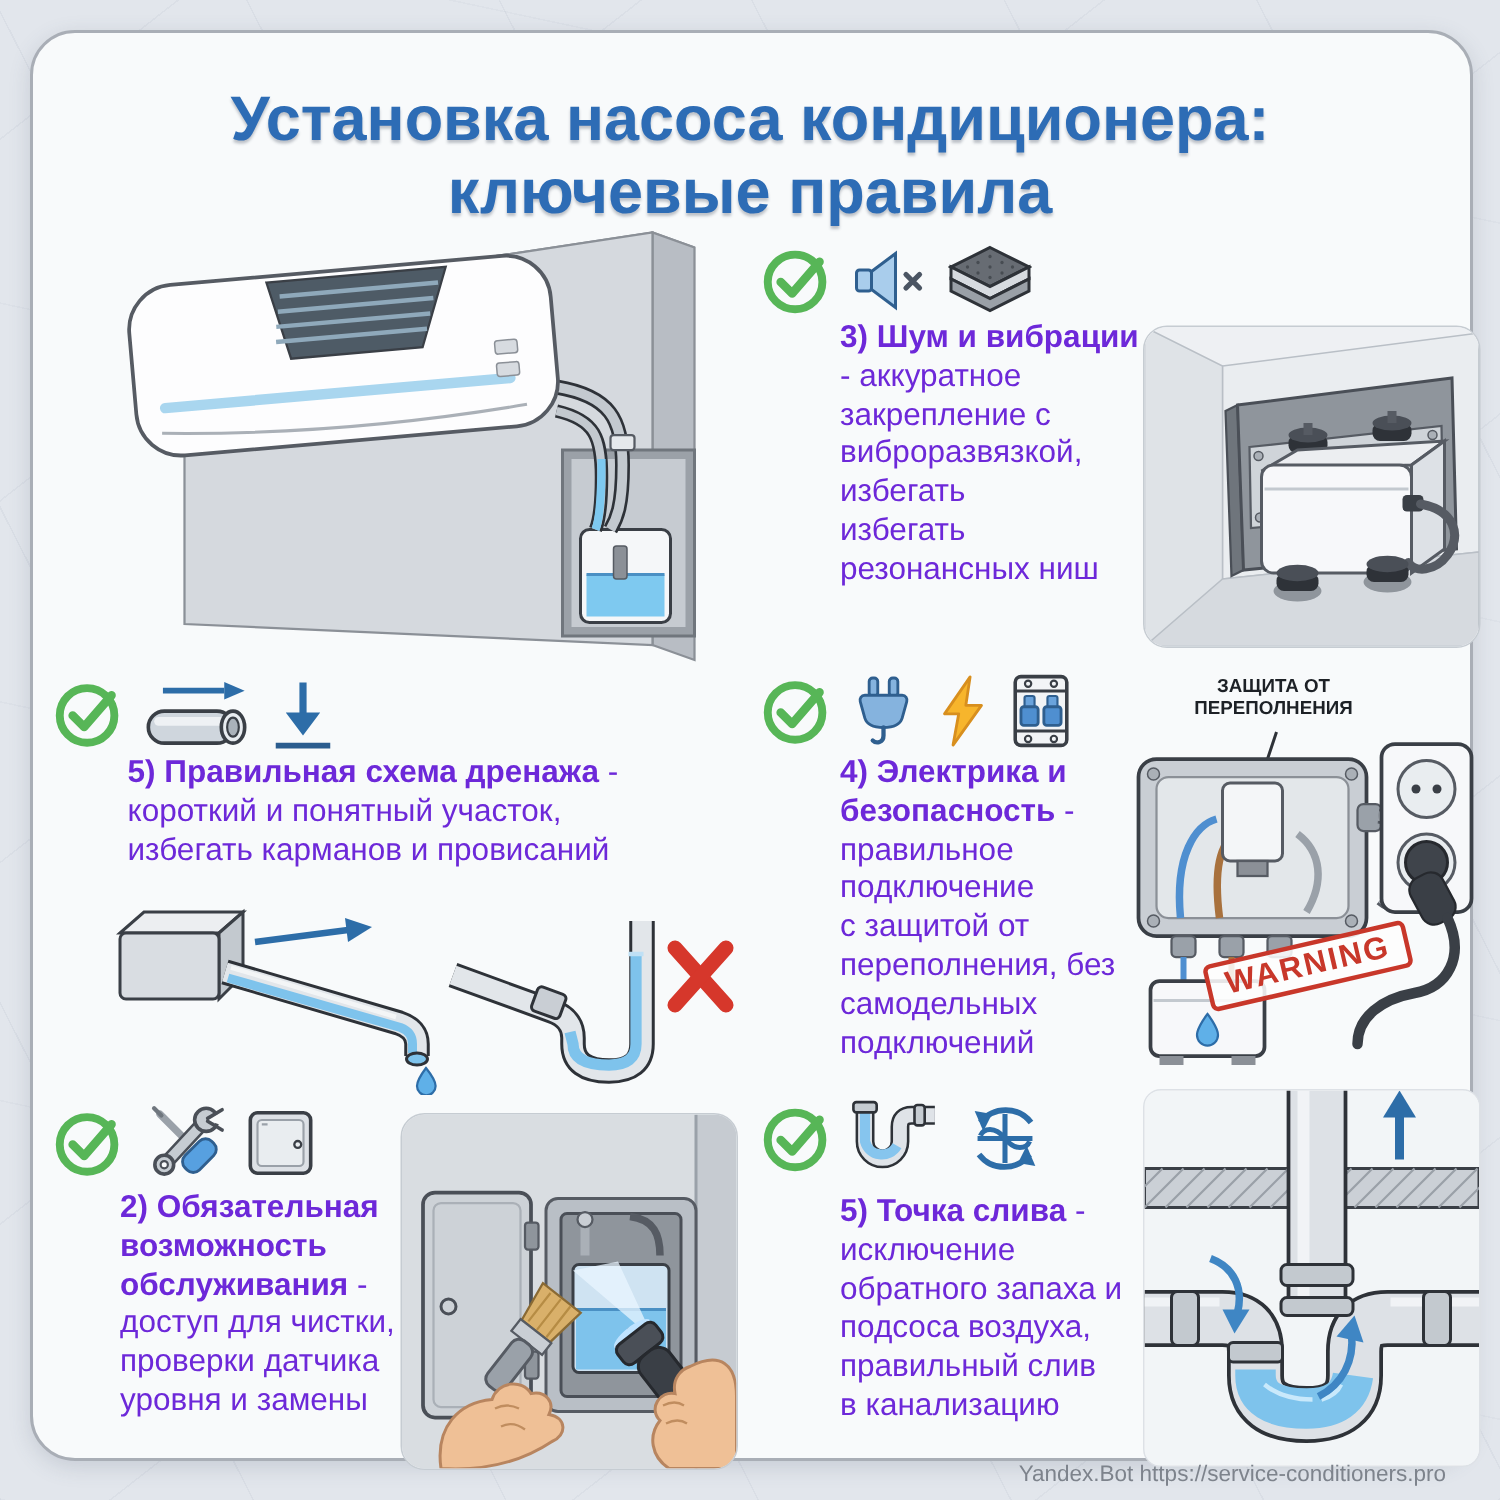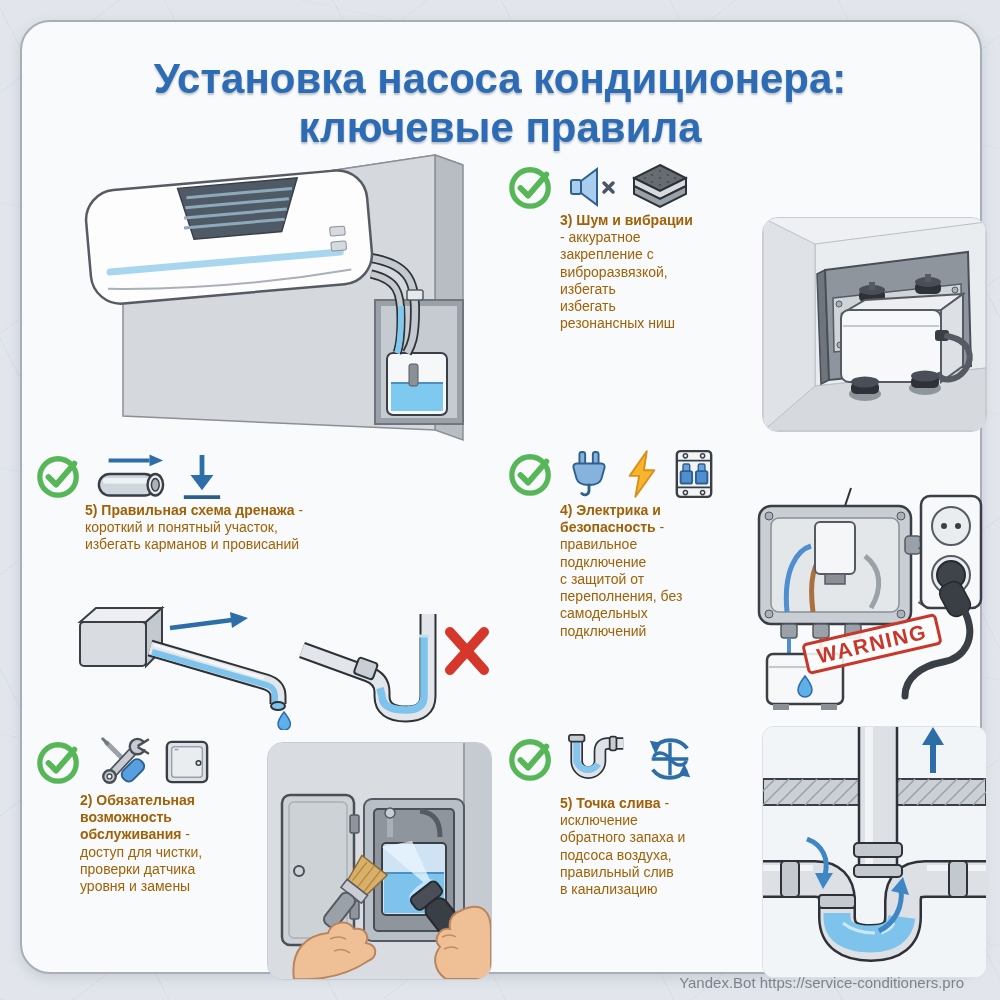--- a/index.html
+++ b/index.html
@@ -17,21 +17,21 @@
     background:#f8fafb;border:2px solid #a9aeb6;border-radius:30px;
     box-shadow:0 4px 14px rgba(80,90,110,.18);
   }
   .title{
     position:absolute;left:90px;top:26px;width:820px;text-align:center;
     font-size:42px;font-weight:700;color:#2d6cb5;line-height:1.17;
     white-space:pre-line;text-shadow:0 2px 2px rgba(50,60,80,.3);margin-top:28px;
   }
   .icon-row{position:absolute;display:flex;align-items:center;gap:13px;}
   .sec-text{
-    position:absolute;font-size:14px;line-height:1.23;color:#a16207;
+    position:absolute;font-size:21px;line-height:1.23;color:#6d28d9;
     white-space:pre-line;margin:0;
   }
   .sec-text b{font-weight:700;}
   .illus{position:absolute;}
   .illus svg{display:block;}
   .framed{border:1.5px solid #c6ccd2;border-radius:16px;background:#eef1f4;overflow:hidden;}
   .soft{border:1px solid #dde1e6;border-radius:12px;background:#f3f5f7;overflow:hidden;}
   .ovf-label{
     position:absolute;left:16px;top:2px;width:160px;text-align:center;
     font-size:12.5px;font-weight:700;color:#1d2126;line-height:1.2;white-space:pre-line;
@@ -296,20 +296,22 @@
       <rect x="168" y="48" width="60" height="112" rx="9" fill="#f7f8fa" stroke="#3a3f46" stroke-width="2.5"></rect>
       <circle cx="198" cy="78" r="19" fill="#e9edf0" stroke="#565b63" stroke-width="2"></circle>
       <circle cx="191" cy="78" r="3" fill="#3a3f46"></circle>
         <circle cx="205" cy="78" r="3" fill="#3a3f46"></circle>
       <circle cx="198" cy="127" r="19" fill="#e9edf0" stroke="#565b63" stroke-width="2"></circle>
       <circle cx="198" cy="127" r="14" fill="#3f444b" stroke="#26292e" stroke-width="2"></circle>
       <rect x="190" y="134" width="24" height="34" rx="9" transform="rotate(-28 202 151)" fill="#3a3f46" stroke="#26292e" stroke-width="1.5"></rect>
       <path d="M212,164 C224,190 212,210 190,214 C168,218 152,230 152,248" fill="none" stroke="#3a3f46" stroke-width="7" stroke-linecap="round"></path>
     </g>
   </svg>
+  <div class="ovf-label">ЗАЩИТА ОТ
+ПЕРЕПОЛНЕНИЯ</div>
   <div class="warning-stamp">WARNING</div>
 </div>
 
 <div class="icon-row" style="left:36px;top:735px;">
   <svg width="46" height="46" viewBox="0 0 48 48">
     <circle cx="23" cy="25" r="19" fill="none" stroke="#57b657" stroke-width="5.5"></circle>
     <path d="M13 25 L21 33 L40 11" fill="none" stroke="#57b657" stroke-width="6" stroke-linecap="round" stroke-linejoin="round"></path>
   </svg>
   <svg width="56" height="54" viewBox="0 0 58 56">
     <line x1="12" y1="8" x2="30" y2="26" stroke="#9aa1a9" stroke-width="5" stroke-linecap="round"></line>

